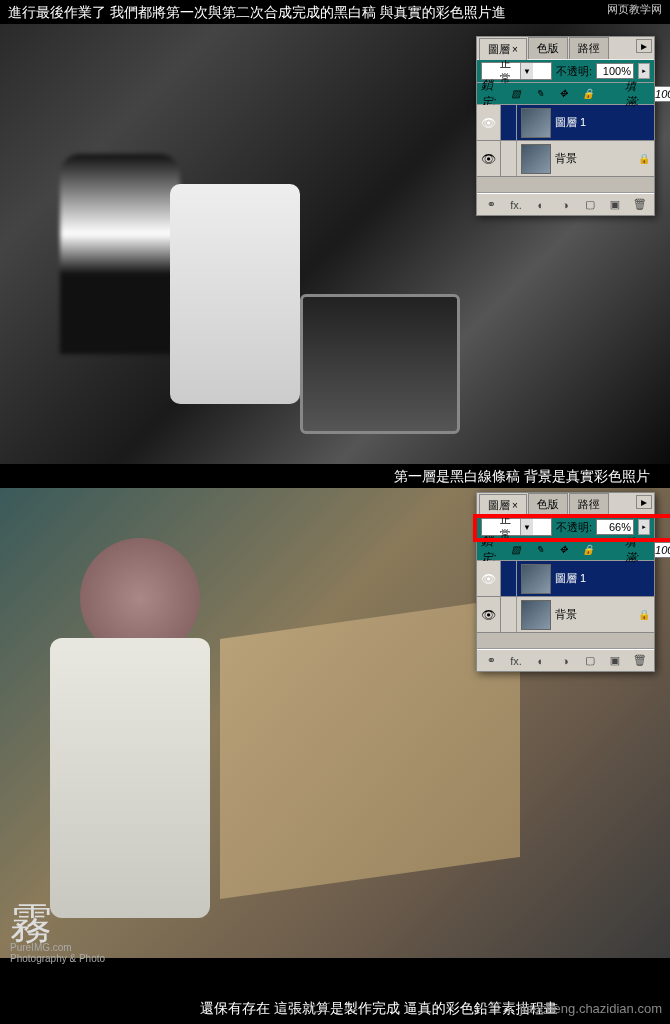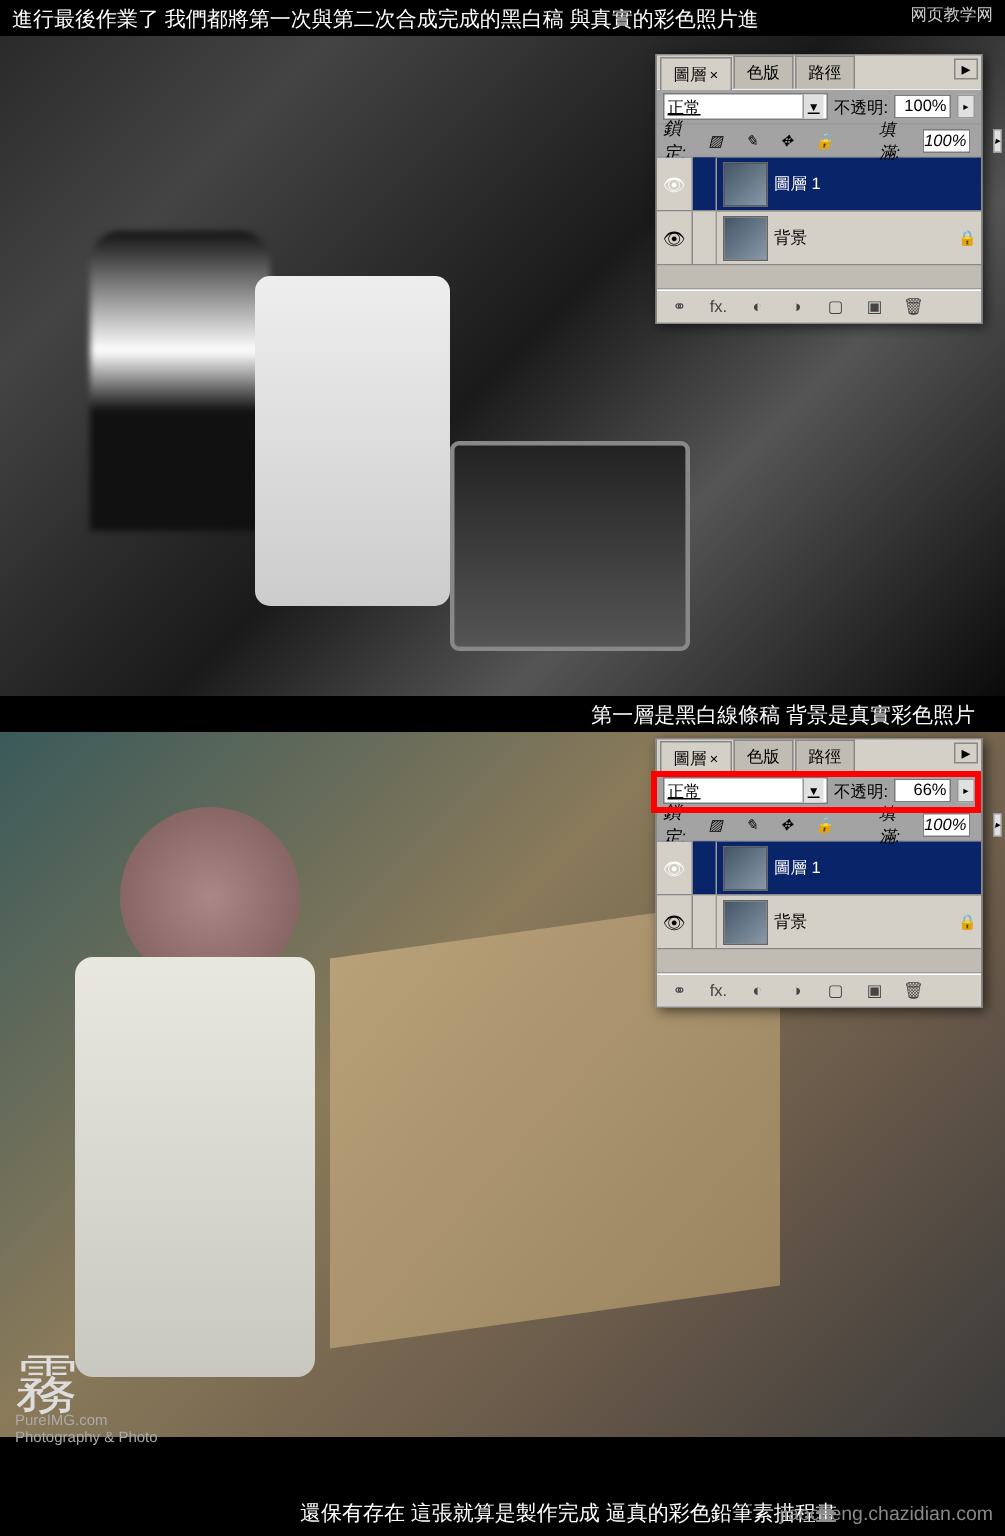--- a/index.html
+++ b/index.html
@@ -136,22 +136,22 @@
       position: absolute;
       bottom: 8px;
       right: 8px;
       font-size: 13px;
       color: #888;
     }
 
     
     .layers-panel {
       position: absolute;
-      width: 218px;
-      background: #a3a3a3;
+      width: 179px;
+      background: #0f766e;
       border: 1px solid #888;
       box-shadow: 2px 2px 8px rgba(0,0,0,0.6);
       color: #000;
       font-size: 12px;
     }
     .panel1 { top: 36px; right: 15px; }
     .panel2 { top: 492px; right: 15px; }
 
     .panel-tabs {
       display: flex;
@@ -200,25 +200,24 @@
       border-bottom: 1px solid #999;
       gap: 4px;
       height: 24px;
     }
     .blend-select {
       flex: 1;
       height: 18px;
       font-size: 11px;
       background: #fff;
       border: 1px solid #7b7b7b;
-      padding: 0 2px;
+      padding: 0 18px;
       display: flex;
       align-items: center;
       justify-content: space-between;
-      text-decoration: underline;
     }
     .dropdown-arrow {
       width: 14px;
       height: 16px;
       background: #e0e0e0;
       border-left: 1px solid #999;
       display: flex;
       align-items: center;
       justify-content: center;
       font-size: 8px;

